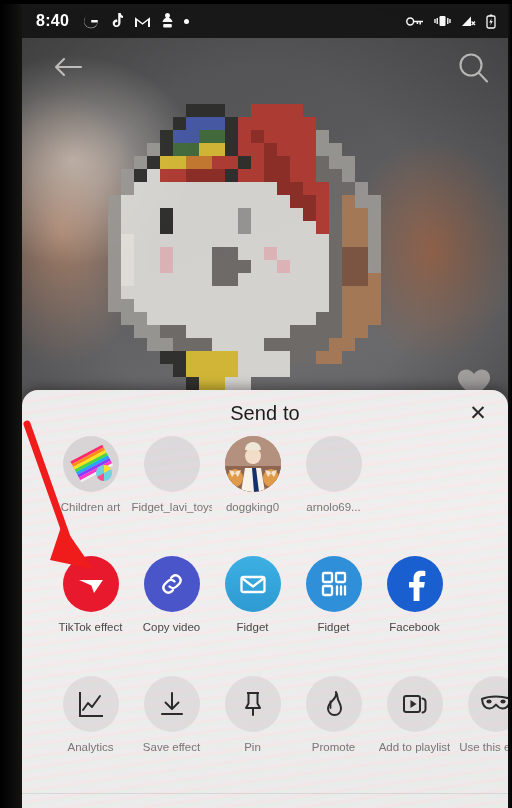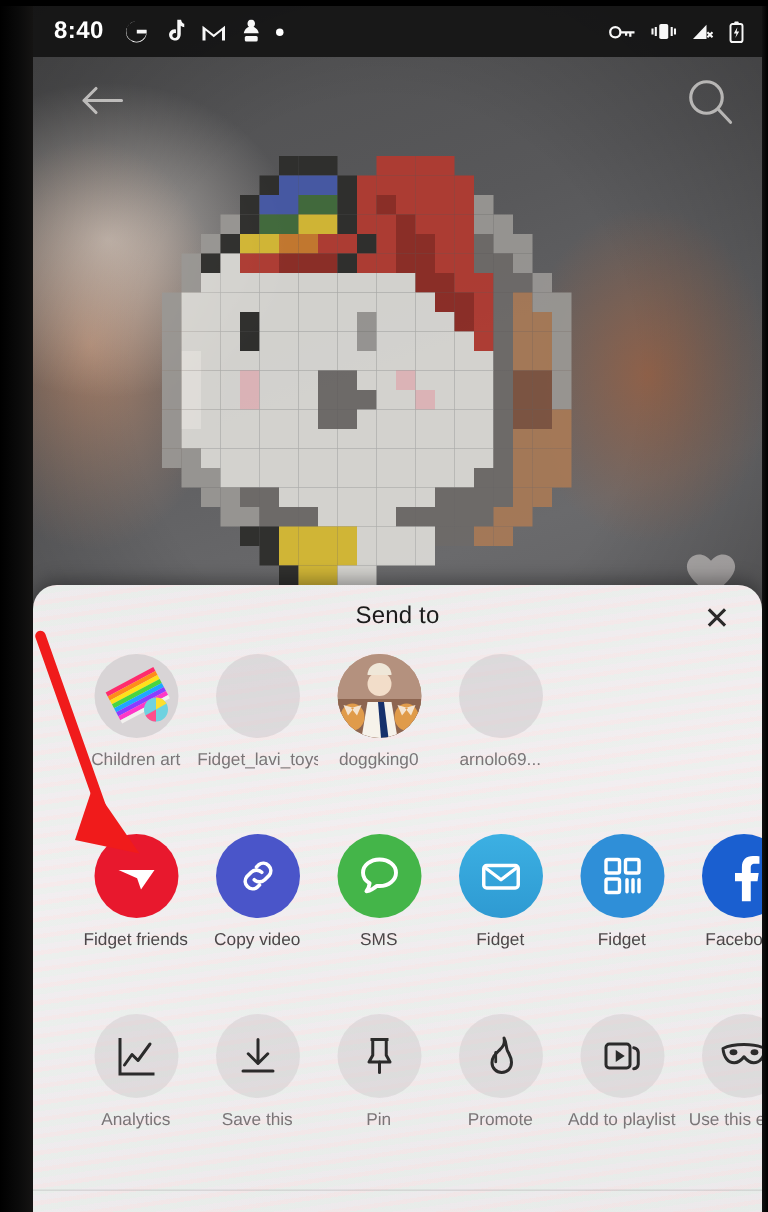--- a/index.html
+++ b/index.html
@@ -52,21 +52,21 @@
      border-radius:16px 16px 0 0;overflow:hidden;z-index:35;
      background:
        repeating-linear-gradient(172deg, rgba(255,214,222,.22) 0px, rgba(255,214,222,.22) 3px,
                                  rgba(214,240,232,.22) 3px, rgba(214,240,232,.22) 7px,
                                  rgba(236,228,245,.18) 7px, rgba(236,228,245,.18) 11px),
        linear-gradient(170deg,#efeceb 0%,#f3f0ef 40%,#eceae9 100%);
      box-shadow:0 -3px 12px rgba(0,0,0,.35);}
 
   .sheet-head{position:relative;height:44px;}
   .sheet-title{position:absolute;left:0;right:0;top:12px;text-align:center;
-     font-size:16px;color:#1c1c1c;letter-spacing:.1px;}
+     font-size:20px;color:#1c1c1c;letter-spacing:.1px;}
   .close-x{position:absolute;right:16px;top:8px;width:28px;height:28px;
      display:flex;align-items:center;justify-content:center;
      font-size:21px;color:#2a2a2a;line-height:1;}
 
   .row{display:flex;padding:0 0 0 28px;box-sizing:border-box;}
   .row-contacts{margin-top:2px;height:116px;}
   .row-apps{margin-top:4px;height:116px;}
   .row-actions{margin-top:4px;height:116px;}
 
   .cell{width:81px;flex:0 0 81px;display:flex;flex-direction:column;align-items:center;}
@@ -613,43 +613,35 @@
     </div>
 
     <div class="row row-apps">
 
       <div class="cell">
         <div class="appico" style="background:#e8182d">
           <svg width="32" height="32" viewBox="0 0 32 32">
               <path d="M4 12h24l-9 13-2.6-7.5L4 12z" fill="#fff"></path>
             </svg>
         </div>
-        <div class="cell-label dark">Fidget friends</div>
+        <div class="cell-label dark">TikTok effect</div>
       </div>
 
       <div class="cell">
         <div class="appico" style="background:#4a55c9">
           <svg width="30" height="30" viewBox="0 0 30 30">
               <g fill="none" stroke="#fff" stroke-width="2.4" stroke-linecap="round">
                 <path d="M12.5 17.5a5 5 0 0 0 7 0l3-3a5 5 0 0 0-7-7l-1.5 1.5"></path>
                 <path d="M17.5 12.5a5 5 0 0 0-7 0l-3 3a5 5 0 0 0 7 7l1.5-1.5"></path>
               </g>
             </svg>
         </div>
         <div class="cell-label dark">Copy video</div>
       </div>
 
-      <div class="cell">
-        <div class="appico" style="background:#44b549">
-          <svg width="34" height="34" viewBox="0 0 34 34">
-              <path d="M17 6c-6 0-11 3.9-11 8.8 0 2.9 1.7 5.4 4.4 7-.2 2-.9 3.9-2.1 5.4 2.8-.5 5.2-1.9 6.9-3.6.6.1 1.2.1 1.8.1 6 0 11-3.9 11-8.9S23 6 17 6z" fill="none" stroke="#fff" stroke-width="2.6" stroke-linejoin="round"></path>
-            </svg>
-        </div>
-        <div class="cell-label dark">SMS</div>
-      </div>
 
       <div class="cell">
         <div class="appico" style="background:linear-gradient(180deg,#3cb0e3,#2e9ad2)">
           <svg width="32" height="32" viewBox="0 0 32 32">
               <rect x="4.5" y="9" width="23" height="15" rx="2" fill="none" stroke="#fff" stroke-width="2.3"></rect>
               <path d="M5.5 10.5L16 18.5l10.5-8" fill="none" stroke="#fff" stroke-width="2.3" stroke-linecap="round" stroke-linejoin="round"></path>
             </svg>
         </div>
         <div class="cell-label dark">Fidget</div>
       </div>
@@ -691,21 +683,21 @@
         </div>
         <div class="cell-label">Analytics</div>
       </div>
 
       <div class="cell">
         <div class="actico">
           <svg width="30" height="30" viewBox="0 0 30 30">
               <path d="M15 4v15M8.5 13.5L15 20l6.5-6.5M5 25h20" fill="none" stroke="#2b2b2b" stroke-width="2" stroke-linecap="round" stroke-linejoin="round"></path>
             </svg>
         </div>
-        <div class="cell-label">Save this</div>
+        <div class="cell-label">Save effect</div>
       </div>
 
       <div class="cell">
         <div class="actico">
           <svg width="30" height="30" viewBox="0 0 30 30">
               <g fill="none" stroke="#2b2b2b" stroke-width="2" stroke-linejoin="round">
                 <path d="M9 4h12M10.5 4v10.5L8 19h14l-2.5-4.5V4"></path>
               </g>
               <path d="M15 19v7" stroke="#2b2b2b" stroke-width="2" stroke-linecap="round"></path>
             </svg>

